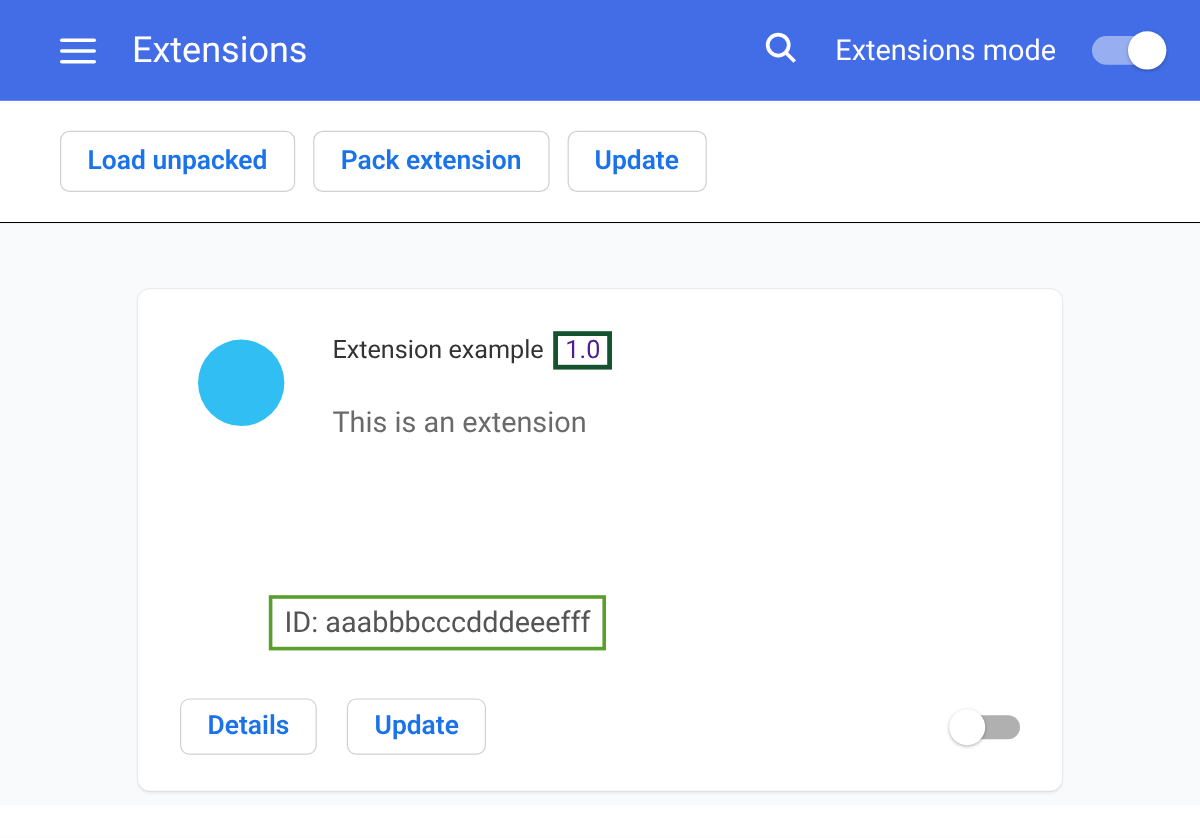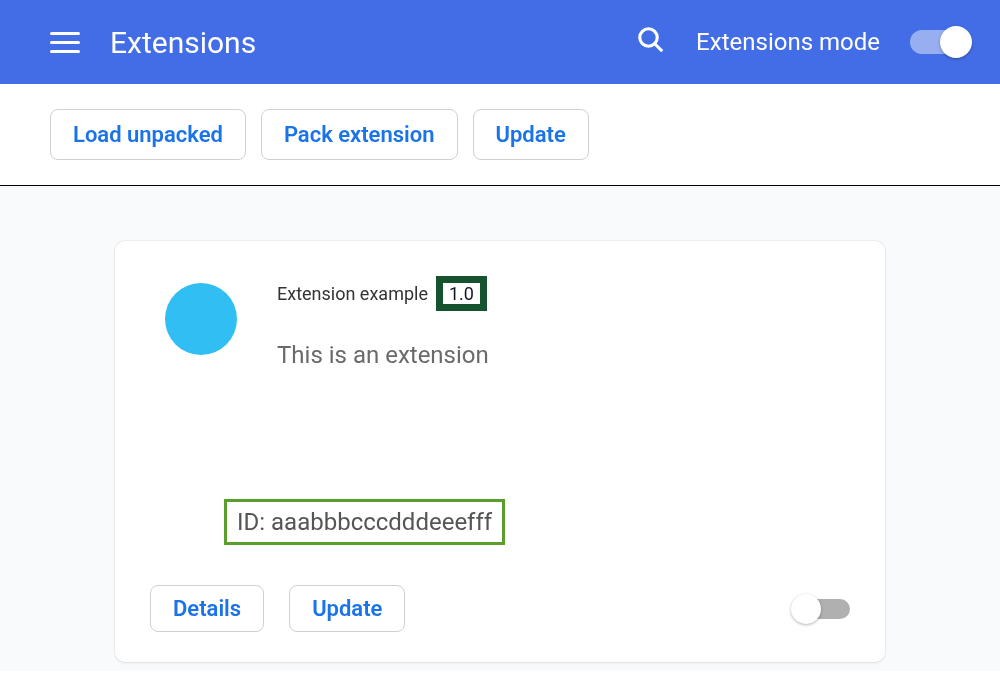--- a/index.html
+++ b/index.html
@@ -113,28 +113,28 @@
       margin-top: 7px;
       flex-shrink: 0;
     }
     .ext-info {
       flex: 1;
     }
     .ext-title-row {
       display: flex;
       align-items: center;
       gap: 8px;
-      font-size: 18px;
+      font-size: 21px;
       color: #333;
     }
     .highlight-box {
-      border: 7px solid #14532d;
+      border: 4px solid #14532d;
       padding: 0 6px;
       display: inline-block;
-      color: #0f172a;
+      color: #4c1d95;
     }
     .ext-desc {
       font-size: 24px;
       color: #6a6a6a;
       margin-top: 30px;
     }
     .ext-id-row {
       margin-top: 130px;
       margin-left: 74px;
     }

